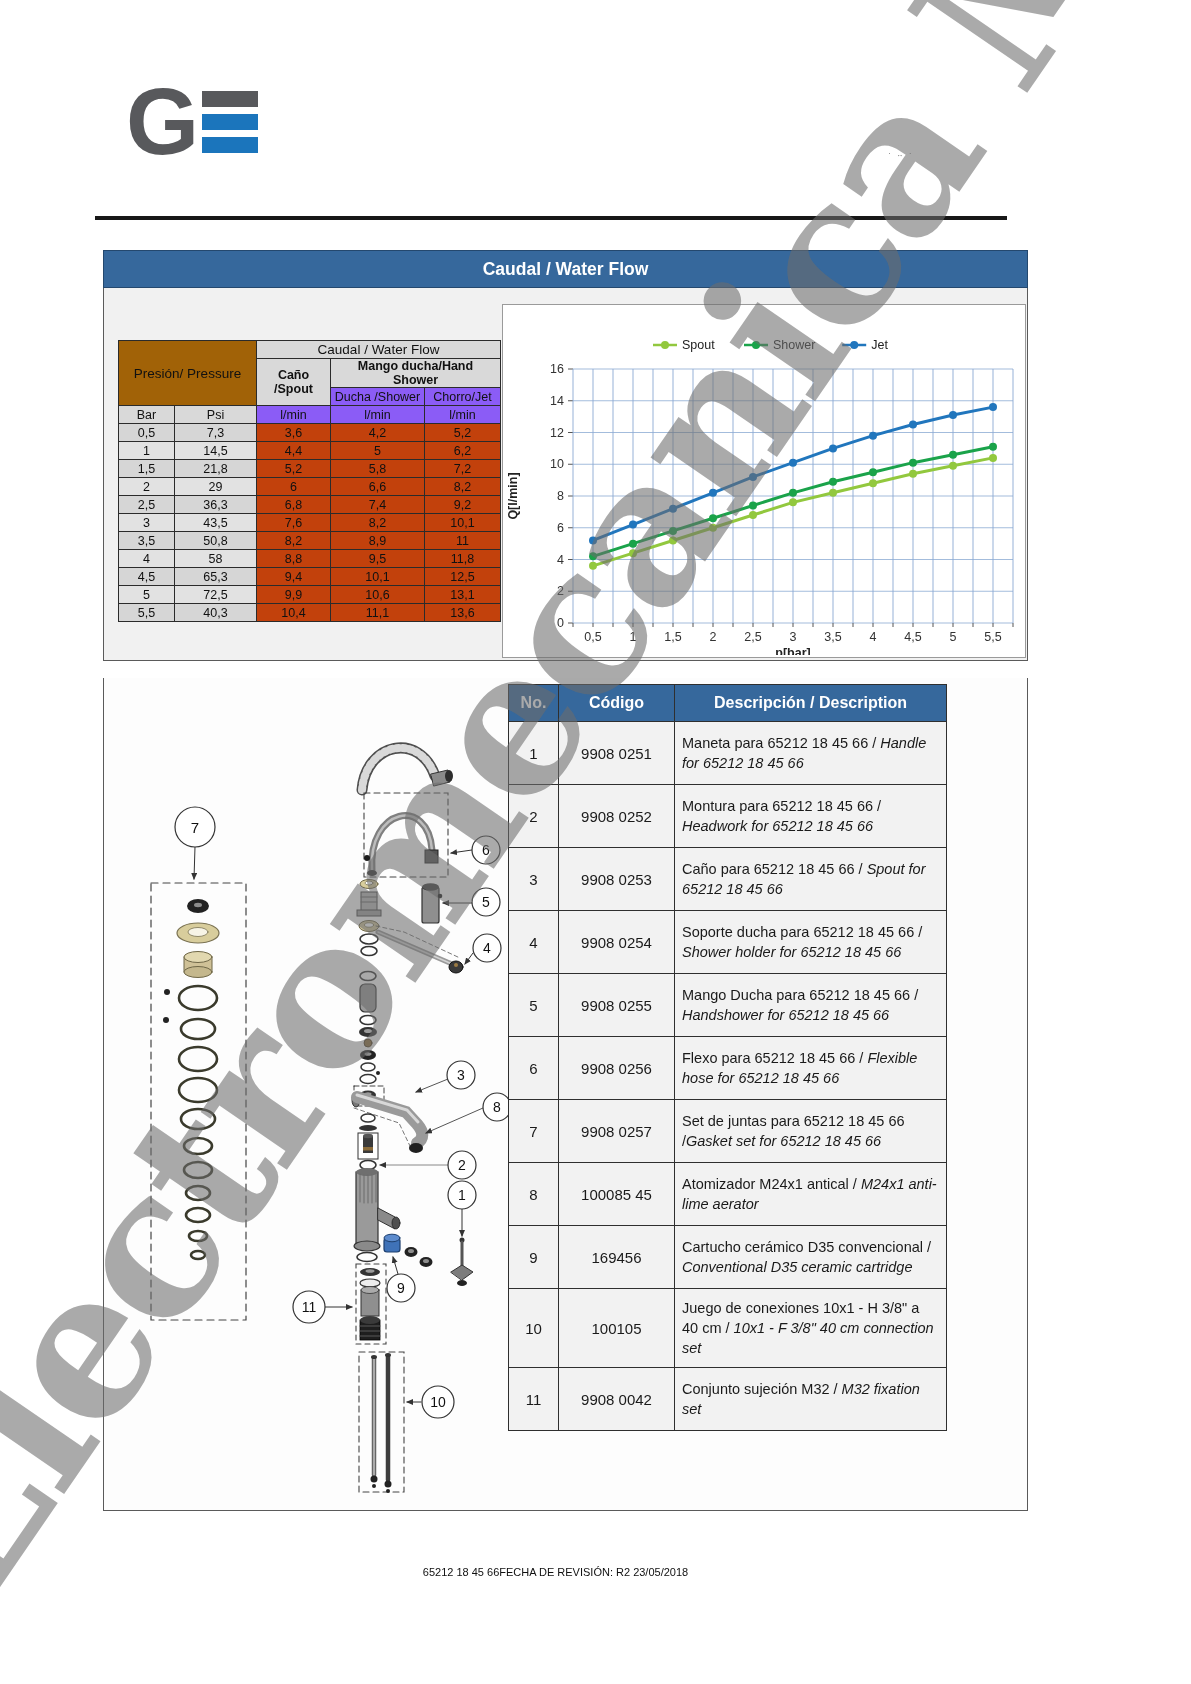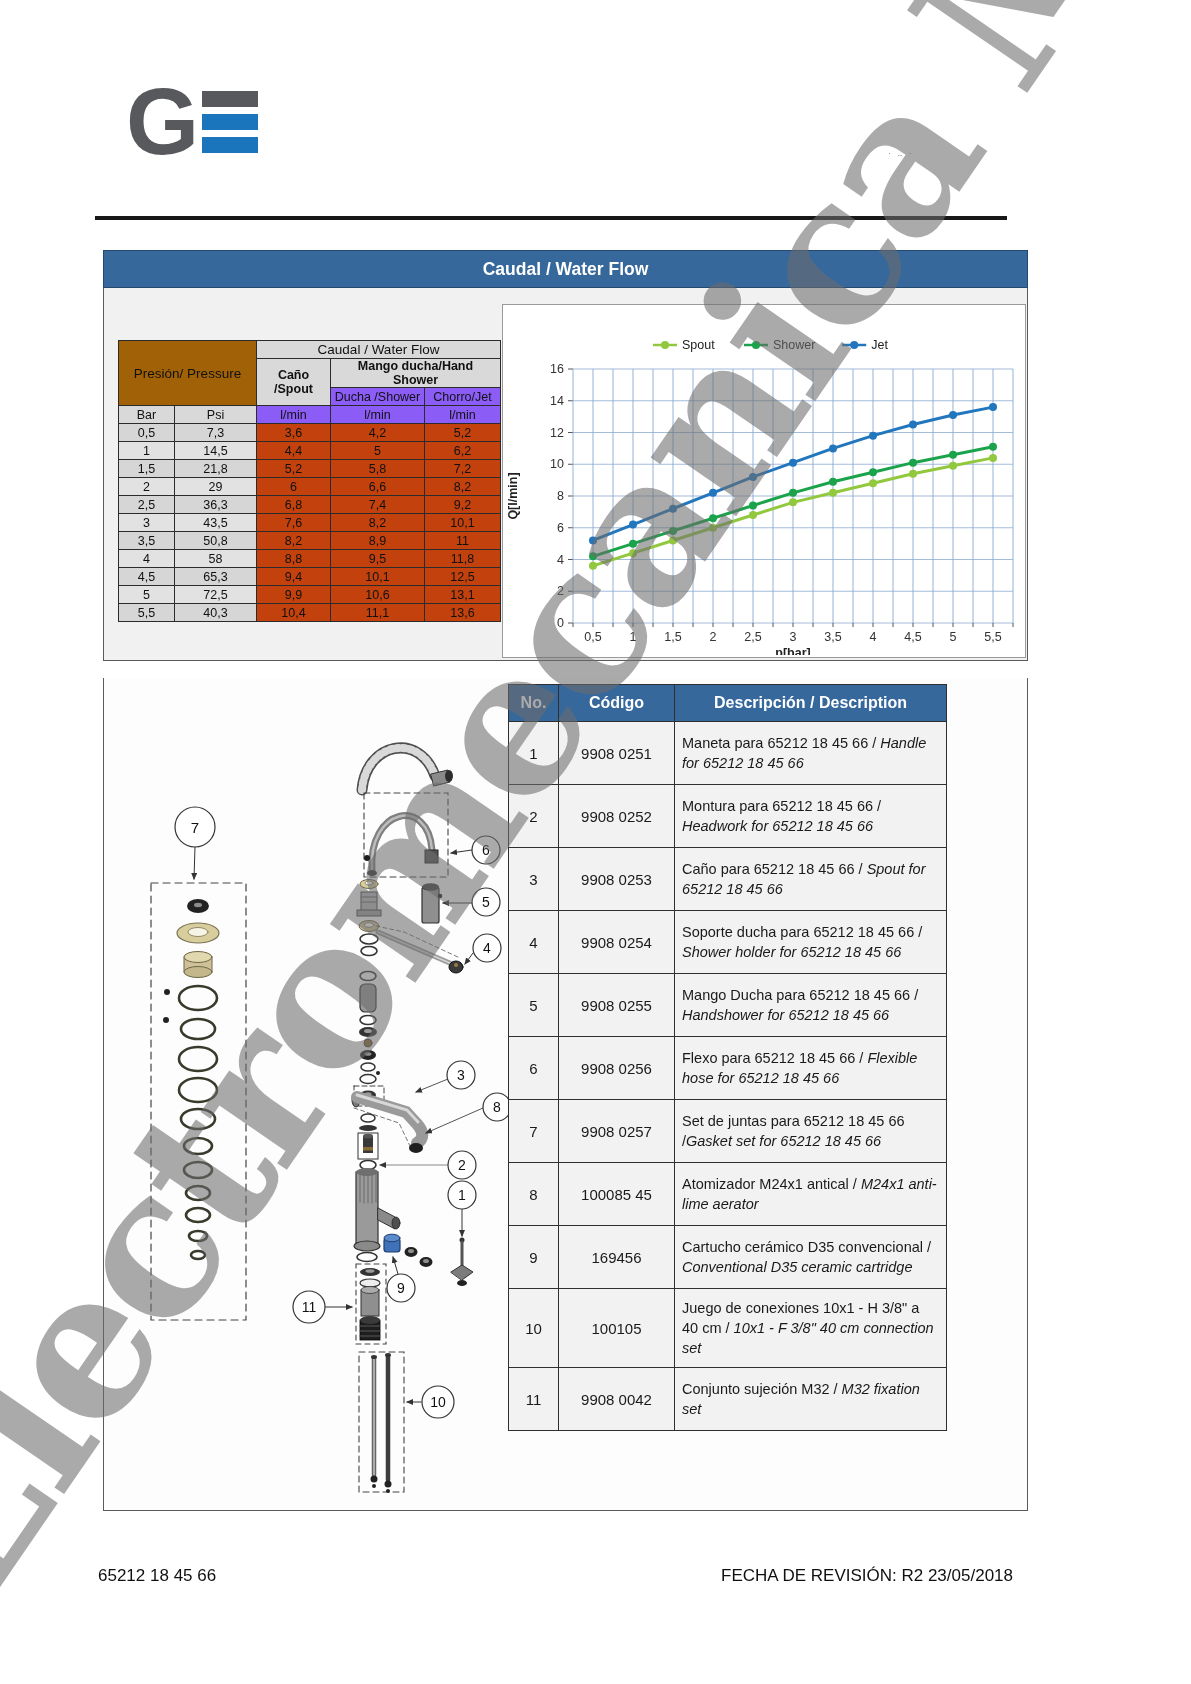--- a/index.html
+++ b/index.html
@@ -42,22 +42,22 @@
   .parts-table{position:absolute;left:404px;top:6px;width:439px;border-collapse:collapse;table-layout:fixed;}
   .parts-table th{background:#36689c;color:#fff;font-weight:bold;font-size:16px;height:34px;
       border:1px solid #2f2f2f;}
   .parts-table td{border:1px solid #2f2f2f;background:#f2f2f2;font-size:15px;color:#1a1a1a;vertical-align:middle;}
   .parts-table td.no,.parts-table td.code{text-align:center;}
   .parts-table td.desc{padding:9px 7px;font-size:14.5px;line-height:1.38;height:44px;}
   .parts-table .en{font-style:italic;}
   
   .diagram{position:absolute;left:0px;top:2px;}
   
-  .footer{position:absolute;left:98px;top:1566px;width:915px;display:flex;justify-content:space-between;
-          font-size:17px;color:#101010;}
+  .footer{position:absolute;left:98px;top:1566px;width:915px;display:flex;justify-content:center;
+          font-size:11px;color:#101010;}
   
   .watermark{position:absolute;left:35px;top:1380px;height:280px;line-height:280px;
      transform-origin:0 100%;transform:rotate(-55.5deg);
      font-family:"DejaVu Serif",serif;font-weight:bold;font-size:200px;letter-spacing:-6px;
      color:rgba(108,108,108,0.58);white-space:nowrap;z-index:60;pointer-events:none;}
 </style>
 </head>
 <body>
 
 <div class="page">

